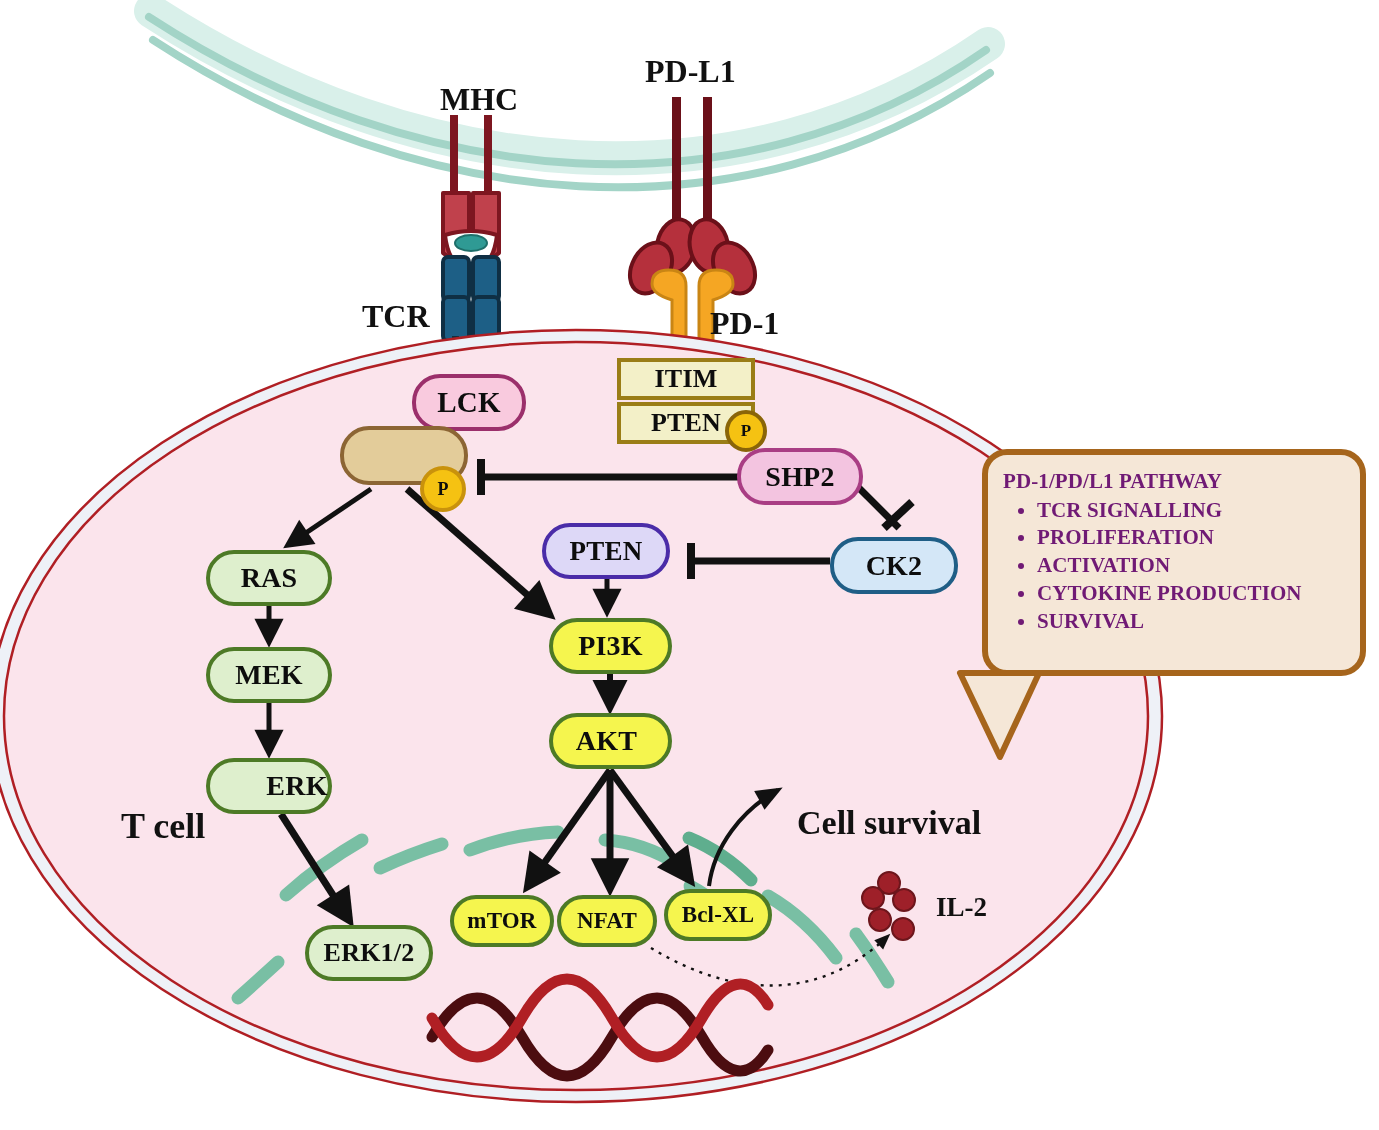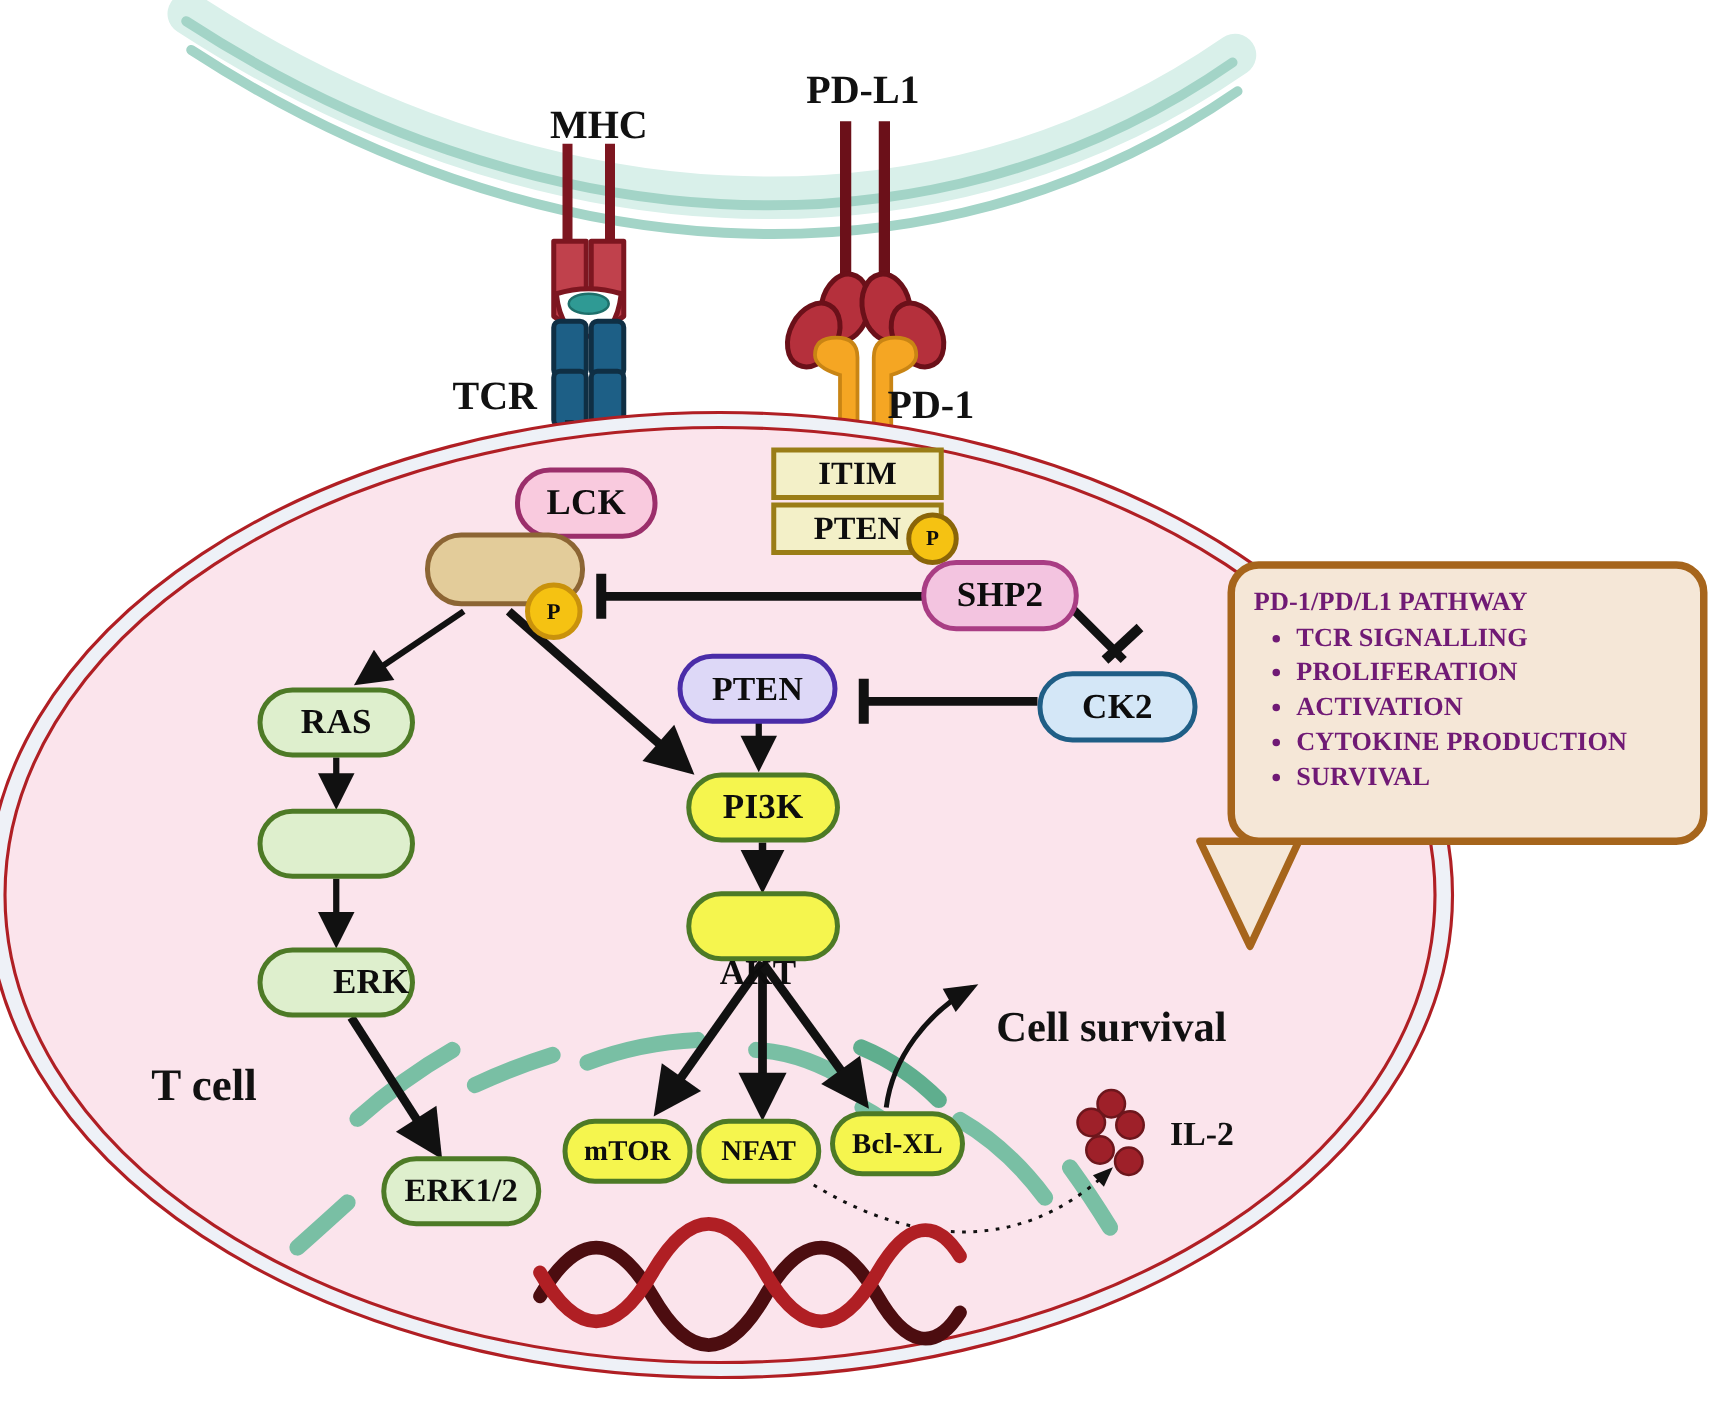--- a/index.html
+++ b/index.html
@@ -278,36 +278,37 @@
     <g>
       <path d="M1039,673 L1000,757 L960,673 Z" fill="#f5e7d7" stroke="#a6651c" stroke-width="6" stroke-linejoin="round"></path>
       <rect x="985" y="452" width="378" height="221" rx="22" fill="#f5e7d7" stroke="#a6651c" stroke-width="6"></rect>
     </g>
   </svg>
 
   <div class="lbl" style="left:440px; top:83px; font-size:32px;">MHC</div>
   <div class="lbl" style="left:645px; top:55px; font-size:32px;">PD-L1</div>
   <div class="lbl" style="left:362px; top:300px; font-size:32px;">TCR</div>
   <div class="lbl" style="left:710px; top:307px; font-size:32px;">PD-1</div>
-  <div class="lbl" style="left:121px; top:850px; font-size:36px;">T cell</div>
+  <div class="lbl" style="left:121px; top:808px; font-size:36px;">T cell</div>
   <div class="lbl" style="left:797px; top:763px; font-size:34px;margin-top:43px;">Cell survival</div>
   <div class="lbl" style="left:936px; top:894px; font-size:27px;">IL-2</div>
 
   <div class="node-text" style="left:619px; top:360px; width:134px; height:38px; font-size:26px;">ITIM</div>
   <div class="node-text" style="left:619px; top:404px; width:134px; height:38px; font-size:26px;">PTEN</div>
   <div class="node-text" style="left:727px; top:412px; width:38px; height:38px; font-size:17px;">P</div>
   <div class="node-text" style="left:424px; top:470px; width:38px; height:38px; font-size:18px;">P</div>
 
   <div class="node-text" style="left:414px; top:376px; width:110px; height:53px; font-size:29px;">LCK</div>
   <div class="node-text" style="left:739px; top:450px; width:122px; height:53px; font-size:28px;">SHP2</div>
   <div class="node-text" style="left:544px; top:525px; width:124px; height:52px; font-size:27px;">PTEN</div>
   <div class="node-text" style="left:832px; top:539px; width:124px; height:53px; font-size:28px;">CK2</div>
   <div class="node-text" style="left:208px; top:552px; width:122px; height:52px; font-size:28px;">RAS</div>
   <div class="node-text" style="left:551px; top:620px; width:119px; height:52px; font-size:28px;">PI3K</div>
-  <div class="node-text" style="left:551px; top:753px; width:111px; height:52px; font-size:28px;">AKT</div>
+  <div class="node-text" style="left:208px; top:649px; width:122px; height:52px; font-size:28px;">MEK</div>
+  <div class="node-text" style="left:551px; top:715px; width:111px; height:52px; font-size:28px;">AKT</div>
   <div class="node-text" style="left:208px; top:760px; width:122px; height:52px; font-size:28px;margin-left:28px;">ERK</div>
   <div class="node-text" style="left:307px; top:927px; width:124px; height:52px; font-size:26px;">ERK1/2</div>
   <div class="node-text" style="left:452px; top:897px; width:100px; height:48px; font-size:23px;">mTOR</div>
   <div class="node-text" style="left:559px; top:897px; width:96px; height:48px; font-size:23px;">NFAT</div>
   <div class="node-text" style="left:666px; top:891px; width:104px; height:48px; font-size:23px;">Bcl-XL</div>
 
   <div class="callout-box">
     <div class="callout-title">PD-1/PD/L1 PATHWAY</div>
     <ul class="callout-list">
       <li>TCR SIGNALLING</li>

